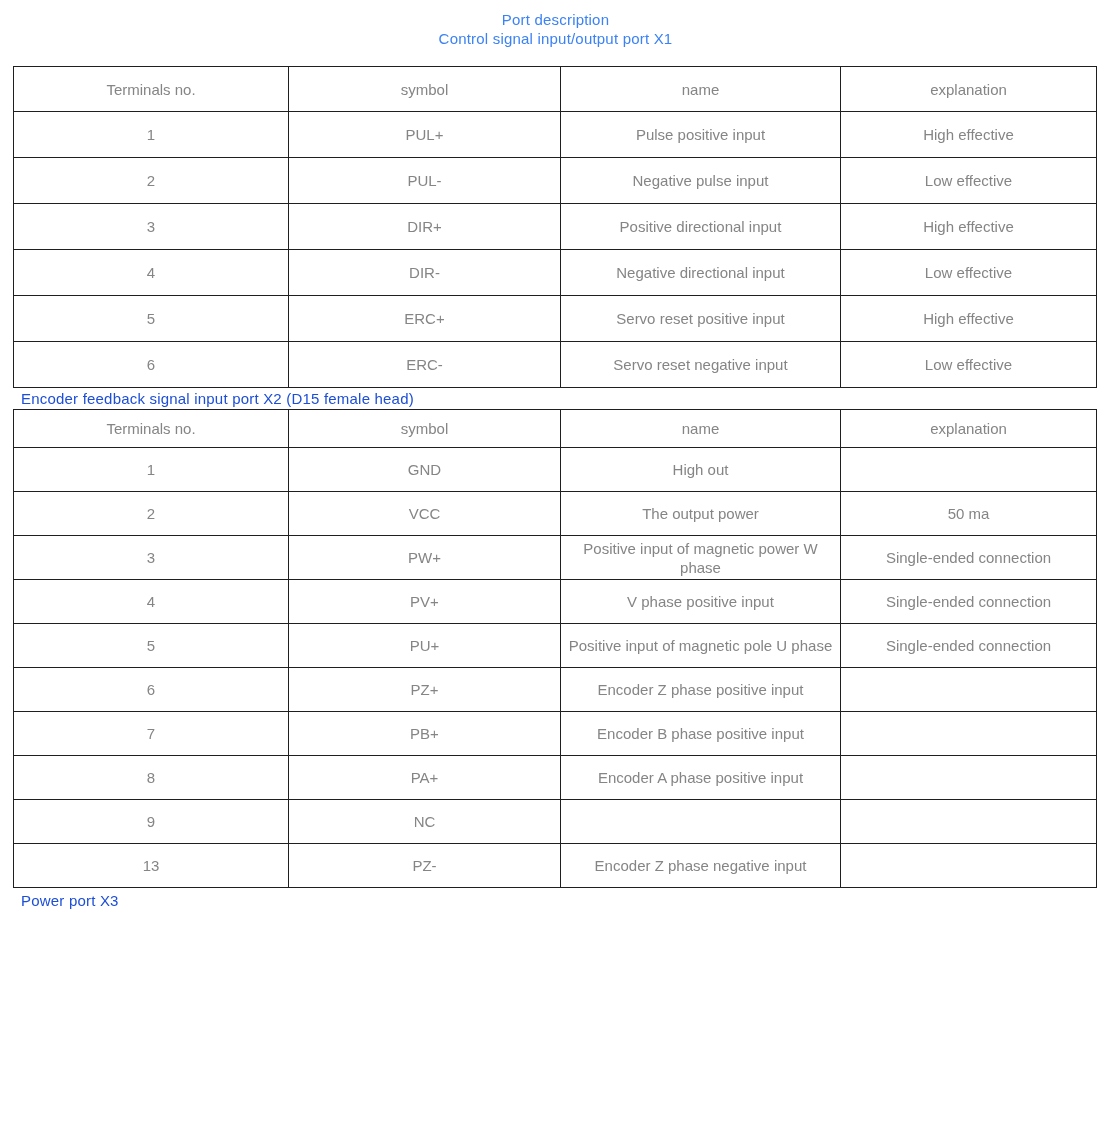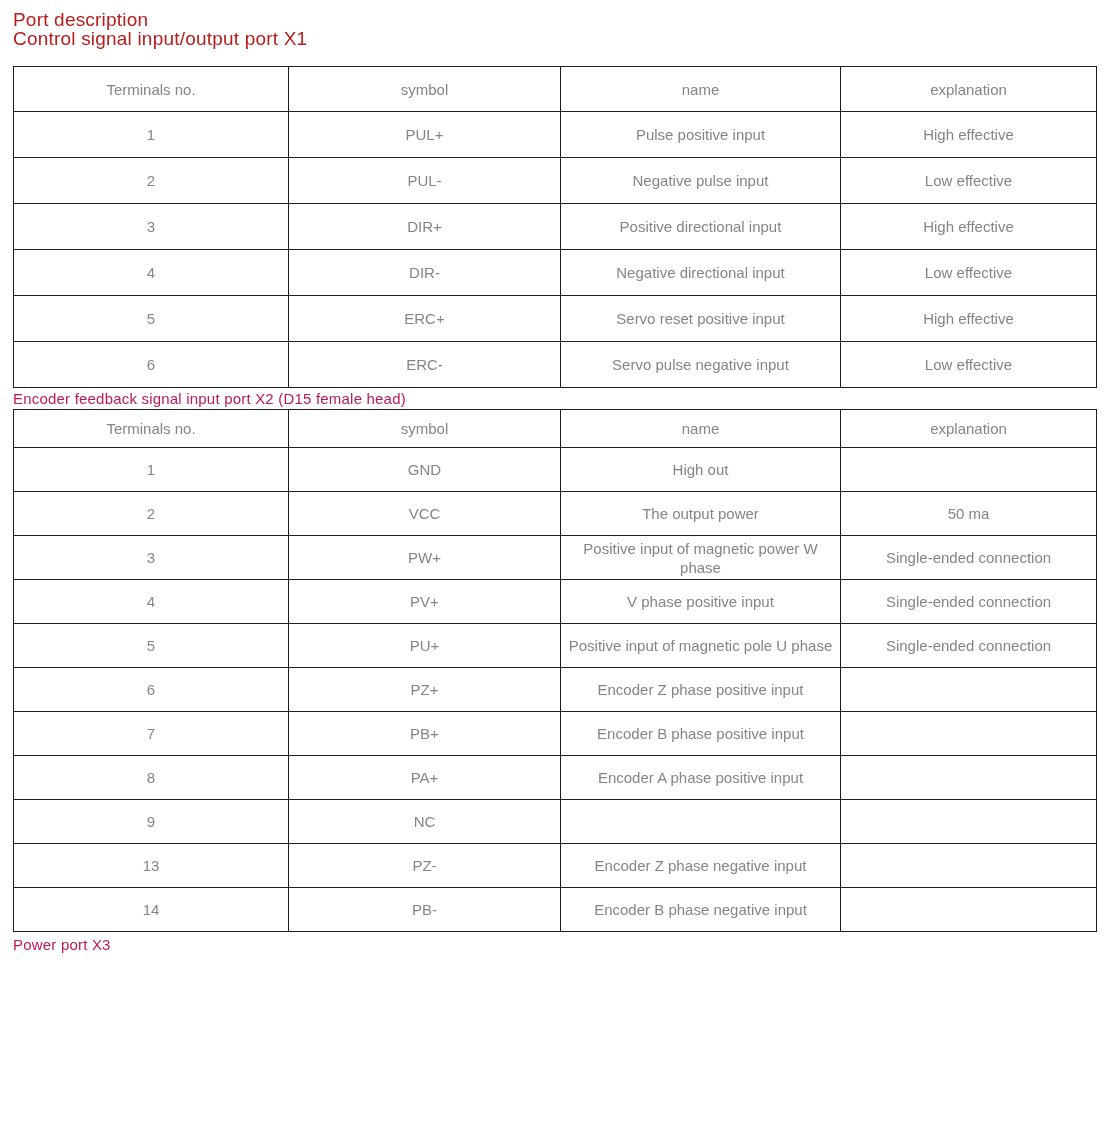--- a/index.html
+++ b/index.html
@@ -10,24 +10,25 @@
   body {
     width: 1112px;
     height: 1126px;
     overflow: hidden;
   }
   .page {
     padding: 10px 14px 0 13px;
     color: #858585;
   }
   .intro-line {
-    font-size: 19px;
+    font-size: 15px;
     line-height: 19px;
-    color: #b91c1c;
+    color: #3b82f6;
     letter-spacing: 0.2px;
+    text-align: center;
   }
   .port-table {
     border-collapse: collapse;
     table-layout: fixed;
     width: 1083px;
     margin-top: 0;
   }
   .port-table col.c1 { width: 275px; }
   .port-table col.c2 { width: 272px; }
   .port-table col.c3 { width: 280px; }
@@ -44,23 +45,24 @@
     overflow: hidden;
   }
   #table-x1 { margin-top: 18px; }
   #table-x1 thead th { height: 45px; }
   #table-x1 tbody td { height: 46px; }
   #table-x2 thead th { height: 38px; }
   #table-x2 tbody td { height: 44px; }
   .section-label {
     font-size: 15px;
     line-height: 21px;
-    color: #be185d;
+    color: #1d4ed8;
     letter-spacing: 0.2px;
     white-space: nowrap;
+    margin-left: 8px;
   }
   .footer-label {
     margin-top: 2px;
   }
 </style>
 </head>
 <body>
 
 <div class="page">
 
@@ -110,21 +112,21 @@
         </tr>
         <tr>
           <td>5</td>
           <td>ERC+</td>
           <td>Servo reset positive input</td>
           <td>High effective</td>
         </tr>
         <tr>
           <td>6</td>
           <td>ERC-</td>
-          <td>Servo pulse negative input</td>
+          <td>Servo reset negative input</td>
           <td>Low effective</td>
         </tr>
       </tbody>
   </table>
 
   <div class="section-label">Encoder feedback signal input port X2 (D15 female head)</div>
 
   <table class="port-table" id="table-x2">
     <colgroup>
       <col class="c1">
@@ -194,24 +196,18 @@
           <td>NC</td>
           <td></td>
           <td></td>
         </tr>
         <tr>
           <td>13</td>
           <td>PZ-</td>
           <td>Encoder Z phase negative input</td>
           <td></td>
         </tr>
-        <tr>
-          <td>14</td>
-          <td>PB-</td>
-          <td>Encoder B phase negative input</td>
-          <td></td>
-        </tr>
       </tbody>
   </table>
 
   <div class="section-label footer-label">Power port X3</div>
 
 </div>
 
 </body></html>

